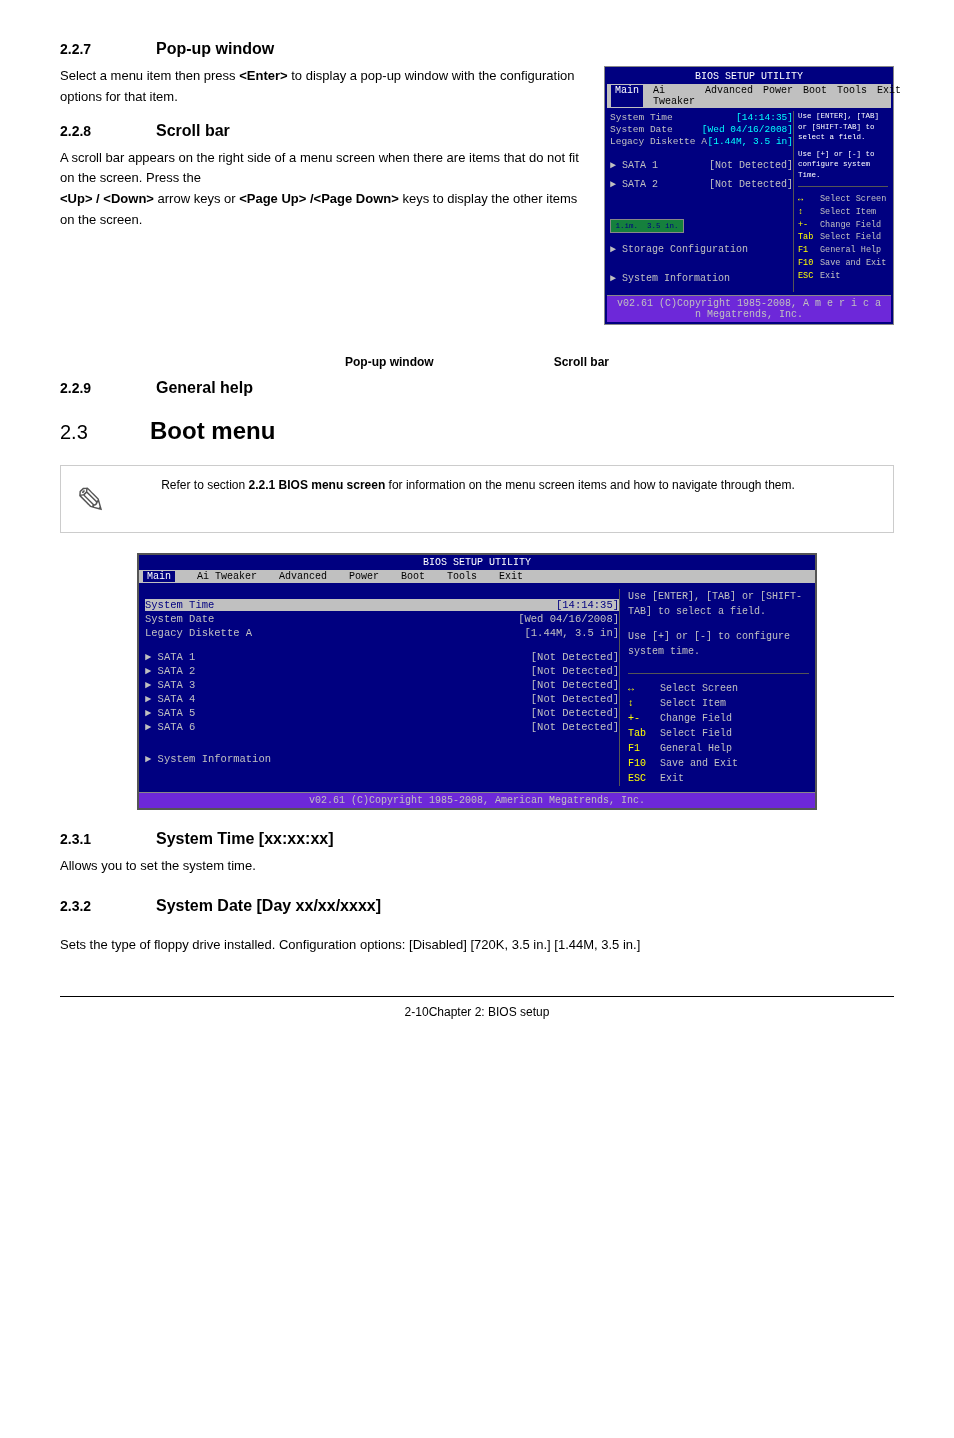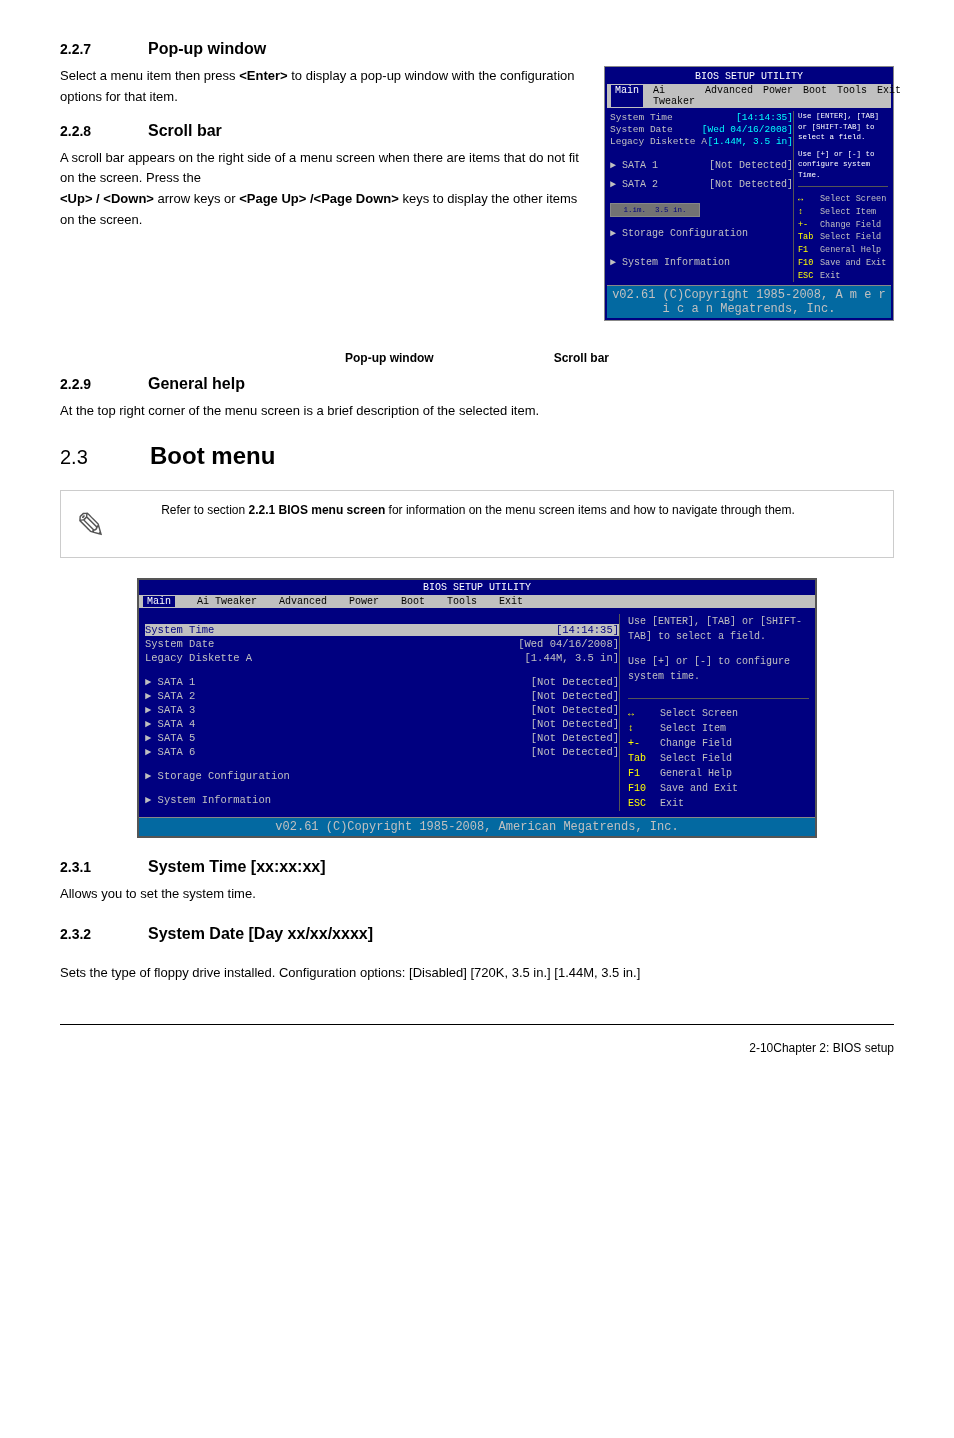--- a/index.html
+++ b/index.html
@@ -8,21 +8,21 @@
       font-family: Arial, sans-serif;
       font-size: 13px;
       color: #000;
       width: 954px;
       min-height: 1438px;
       padding: 40px 60px;
     }
 
     h2.subsection {
       display: flex;
-      gap: 28px;
+      gap: 36px;
       align-items: baseline;
       margin-bottom: 8px;
     }
     h2.subsection .num {
       font-size: 14px;
       font-weight: bold;
       min-width: 60px;
     }
     h2.subsection .title {
       font-size: 16px;
@@ -100,23 +100,23 @@
       padding: 1px 4px;
       font-size: 10px;
     }
     .bios-nav .active {
       background: #000080;
       color: #fff;
       padding: 0 4px;
     }
 
     .bios-footer {
-      background: #0369a1;
+      background: #6d28d9;
       color: #c0c0c0;
-      font-size: 12px;
+      font-size: 10px;
       text-align: center;
       padding: 2px 4px;
       border-top: 1px solid #888;
     }
 
     .bios-row {
       display: flex;
       justify-content: space-between;
       margin: 1px 0;
       font-size: 9.5px;
@@ -229,24 +229,24 @@
     .highlight-row {
       background: #c0c0c0;
       color: #000080;
     }
 
     .bios-spacer { height: 8px; }
 
     
     .page-footer {
       display: flex;
-      justify-content: flex-end;
+      justify-content: center;
       border-top: 1px solid #000;
       margin-top: 40px;
-      padding-top: 16px;
+      padding-top: 8px;
       font-size: 12px;
     }
 
     .bios-sm-body {
       display: flex;
       padding: 3px;
       min-height: 100px;
     }
 
     .bios-sm-left {
@@ -293,21 +293,21 @@
         </div>
         <div class="bios-row">
           <span class="bios-row-label">Legacy Diskette A</span>
           <span class="bios-row-value">[1.44M, 3.5 in]</span>
         </div>
         <div style="height:4px;"></div>
         <div class="bios-submenu">SATA 1 <span style="float:right;">[Not Detected]</span></div>
         <div class="bios-submenu">SATA 2 <span style="float:right;">[Not Detected]</span></div>
         <div style="height:3px;"></div>
         
-        <div style="background:#737373;color:#000080;border:1px solid #888;padding:2px 8px;font-size:7.5px;display:inline-block;margin-top:2px;">
+        <div style="background:#15803d;color:#000080;border:1px solid #888;padding:2px 0;font-size:7.5px;display:inline-block;margin-top:18px;">
           &nbsp;1.im.&nbsp;&nbsp;3.5 in.&nbsp;
         </div>
         <div style="height:3px;"></div>
         <div class="bios-submenu">Storage Configuration</div>
         <div style="height:2px;"></div>
         <div class="bios-submenu">System Information</div>
       </div>
       <div class="bios-sm-right">
         <div style="font-size:7.5px;line-height:1.4;margin-bottom:6px;">Use [ENTER], [TAB] or [SHIFT-TAB] to select a field.</div>
         <div style="font-size:7.5px;line-height:1.4;margin-bottom:6px;">Use [+] or [-] to configure system Time.</div>
@@ -366,21 +366,20 @@
 <div class="screenshot-labels">
   <span>Pop-up window</span>
   <span>Scroll bar</span>
 </div>
 
 <div class="section-block">
   <h2 class="subsection">
     <span class="num">2.2.9</span>
     <span class="title">General help</span>
   </h2>
-  <p class="body-text">At the top right corner of the menu screen is a brief description of the selected item.</p>
 </div>
 
 <div class="section-block">
   <h1 class="mainsection">
     <span class="num">2.3</span>
     <span class="title">Boot menu</span>
   </h1>
 
   <div class="note-box">
     <div class="note-icon">✎</div>
@@ -434,23 +433,20 @@
         </div>
         <div class="bios-row-lg">
           <span>► SATA 5</span>
           <span>[Not Detected]</span>
         </div>
         <div class="bios-row-lg">
           <span>► SATA 6</span>
           <span>[Not Detected]</span>
         </div>
         <div class="bios-spacer"></div>
-        <div class="bios-row-lg">
-          <span>► Storage Configuration</span>
-        </div>
         <div class="bios-spacer"></div>
         <div class="bios-row-lg">
           <span>► System Information</span>
         </div>
       </div>
       <div class="bios-right-lg">
         <div style="font-size:10px;line-height:1.5;margin-bottom:10px;">
           Use [ENTER], [TAB] or [SHIFT-TAB] to select a field.
         </div>
         <div style="font-size:10px;line-height:1.5;margin-bottom:14px;">

